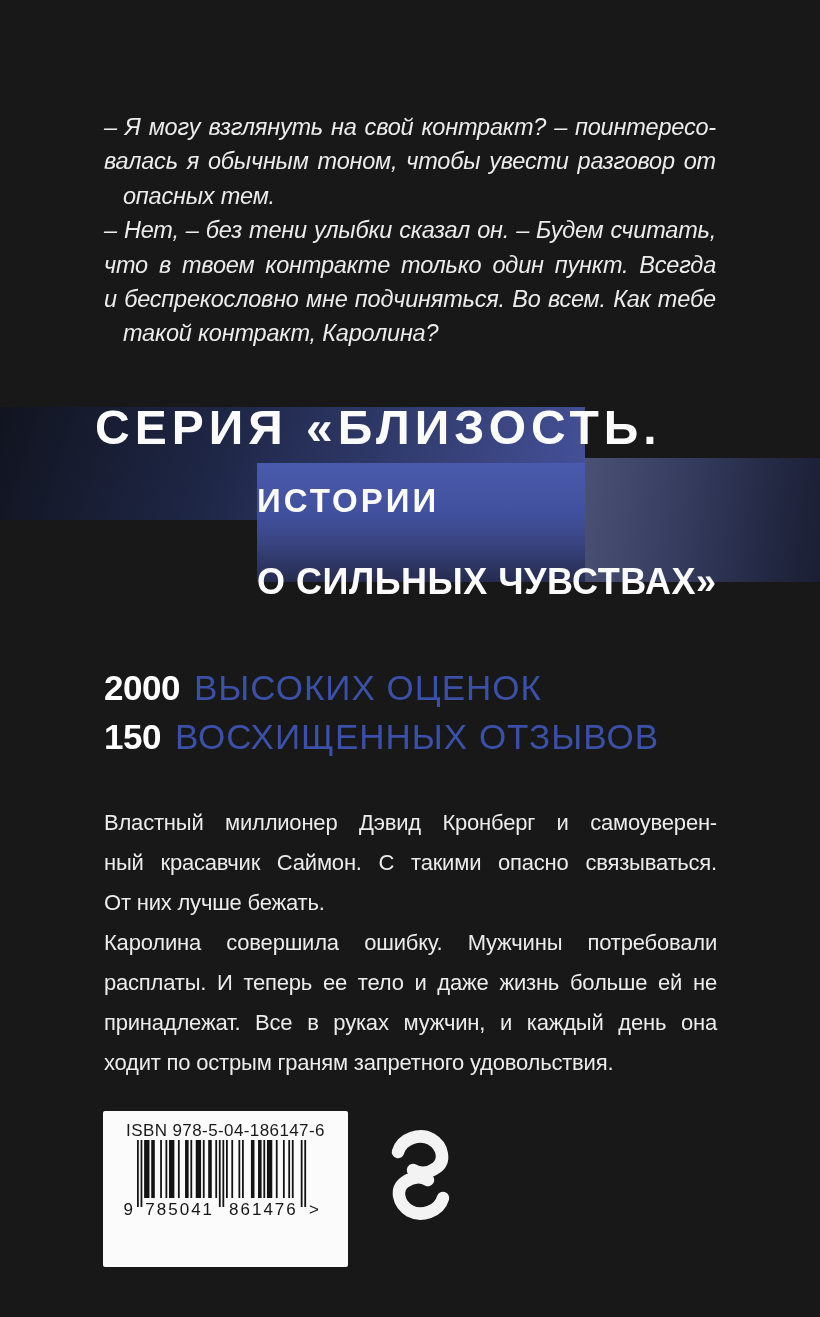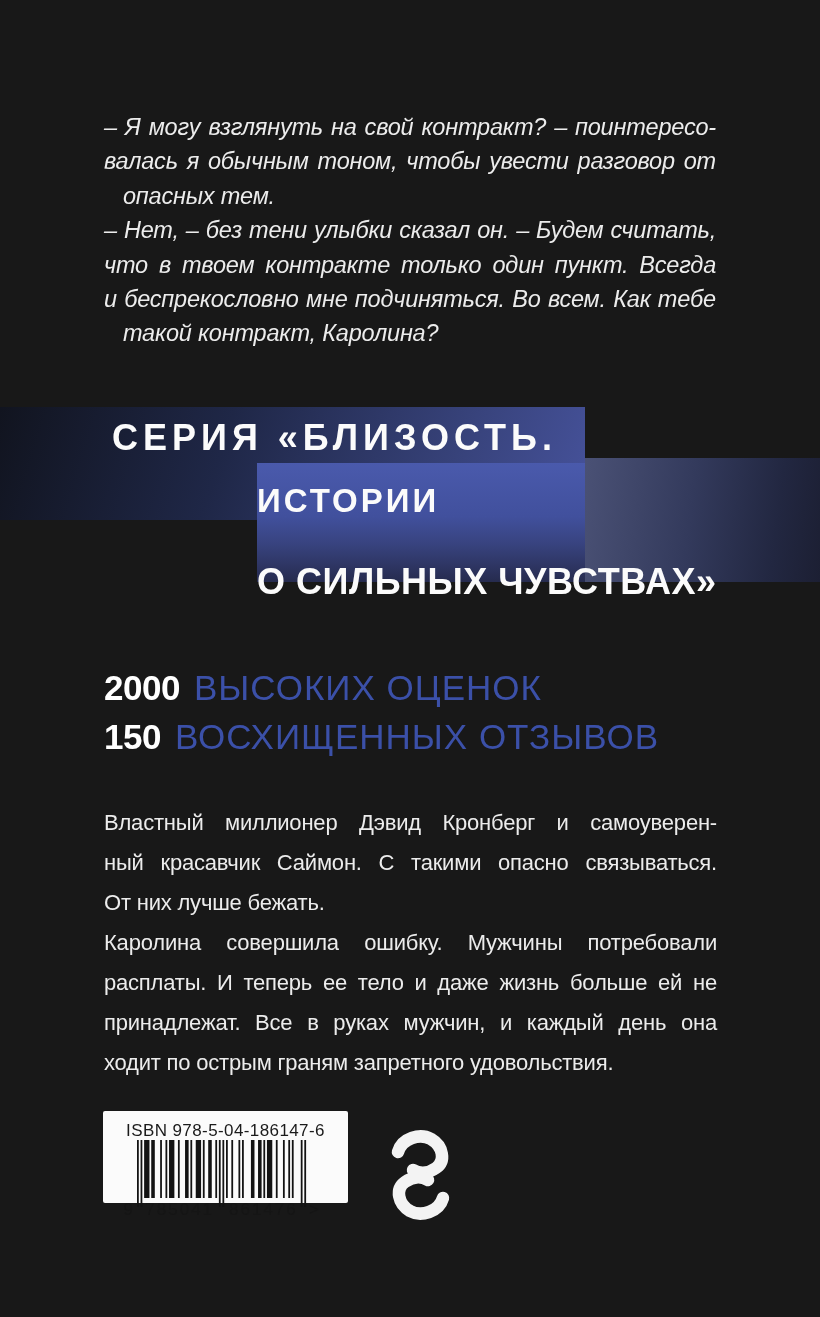--- a/index.html
+++ b/index.html
@@ -28,39 +28,39 @@
     left:585px;top:458px;width:235px;height:124px;
     background:linear-gradient(97deg,#4a5175 0%,#333a5c 45%,#222741 80%,#1c1f33 100%);
   }
   .band-b{
     left:257px;top:463px;width:328px;height:119px;
     background:linear-gradient(180deg,#4a5aac 0%,#41509d 45%,#38437f 68%,#262b4e 100%);
   }
   .series-line{
     position:absolute;color:#fbfbfb;font-weight:700;line-height:1;white-space:nowrap;
   }
-  .series-line-1{left:95px;top:420px;font-size:36px;letter-spacing:5px;margin-left:17px;}
+  .series-line-1{left:95px;top:404px;font-size:48px;letter-spacing:5px;}
   .series-line-2{left:257px;top:484px;font-size:33px;letter-spacing:3px;}
   .series-line-3{left:257px;top:548px;font-size:36px;letter-spacing:0.5px;margin-top:16px;}
   
   .stats-row{position:absolute;left:104px;line-height:35px;font-size:35px;white-space:nowrap;}
   .stats-row-1{top:670px;}
   .stats-row-2{top:719px;}
   .stats-number{font-weight:700;color:#ffffff;letter-spacing:-0.5px;}
   .stats-label{color:var(--accent,#3b50a8);margin-left:14px;letter-spacing:1px;text-align:center;}
   
   .description{
     position:absolute;left:104px;top:803px;width:613px;
     font-size:22px;line-height:40px;letter-spacing:-0.2px;color:#ececec;
   }
   .description .line{text-align:justify;text-align-last:justify;}
   .description .line.last{text-align-last:left;}
   
   .barcode-box{
-    position:absolute;left:103px;top:1111px;width:245px;height:92px;
+    position:absolute;left:103px;top:1111px;width:245px;height:156px;
     background:#fbfbfb;border-radius:2px;
   }
   .isbn{
     position:absolute;left:0;top:10px;width:100%;
     text-align:center;font-size:17px;color:#1a1a1a;letter-spacing:0.4px;
   }
   .bars{position:absolute;left:0;top:29px;width:245px;height:92px;}
   .bars svg{display:block;}
   
   .logo{position:absolute;left:391px;top:1131px;width:59px;height:88px;}

